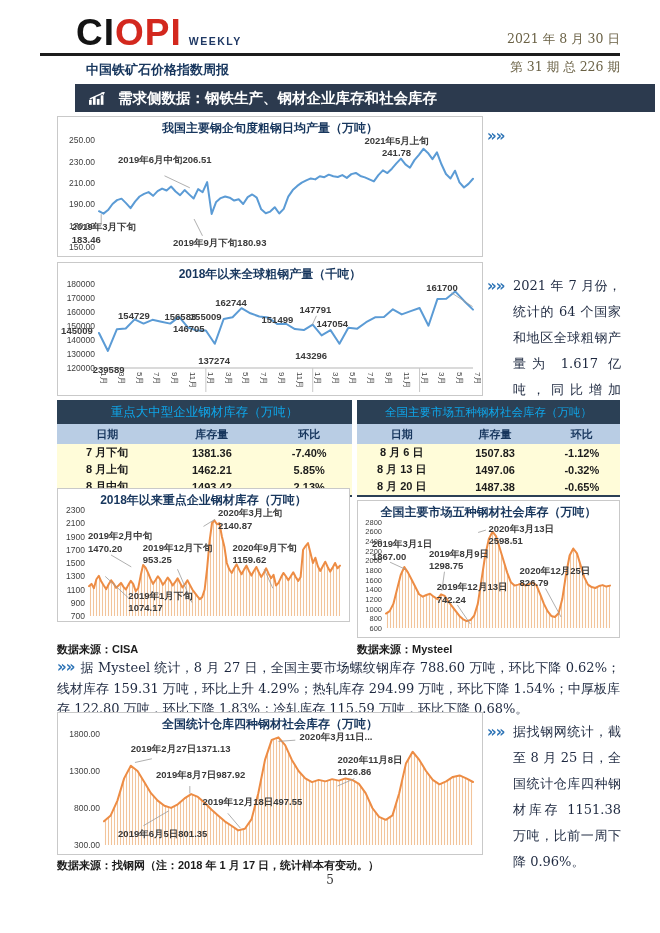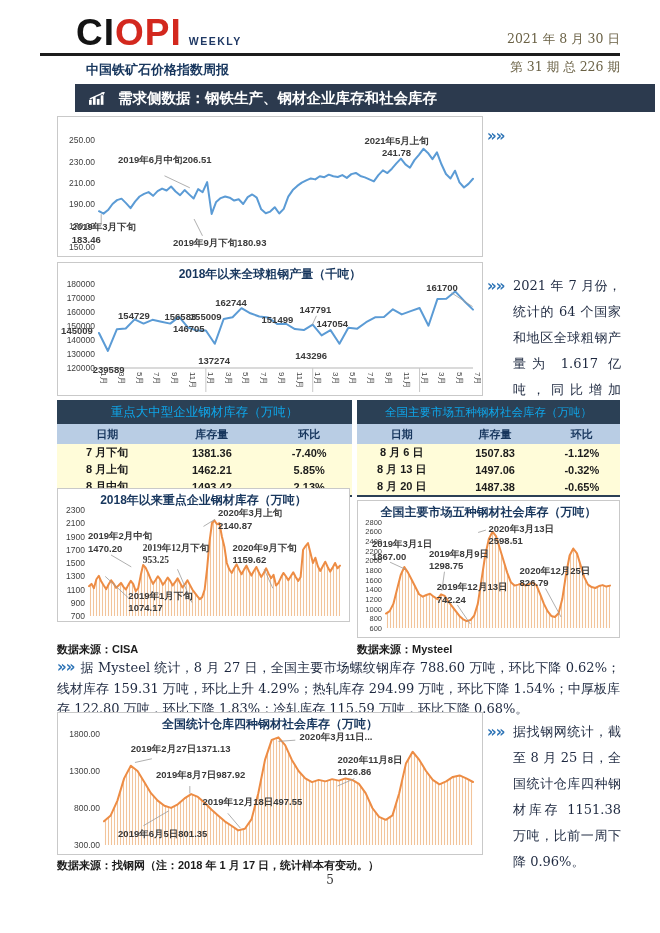--- a/index.html
+++ b/index.html
@@ -84,20 +84,21 @@
           <rect x="12.9" y="4.5" width="3" height="10.5"></rect>
         </g>
         <path d="M1 8.5 L16.5 1.5" stroke="#ffffff" stroke-width="1.5" fill="none"></path>
         <path d="M17.5 1 l-4.2 0.4 l2.6 3 z" fill="#ffffff"></path>
       </svg>
     </span>
     <span>需求侧数据：钢铁生产、钢材企业库存和社会库存</span>
   </div>
 
   <div class="cbox" id="box-c1">
+    <div class="chart-title">我国主要钢企旬度粗钢日均产量（万吨）</div>
     <div class="chart-body">
         <svg width="422" height="120">
           <text x="36" y="8.23" text-anchor="end" font-size="8.5" fill="#404040" font-family="Liberation Sans, sans-serif">250.00</text>
           <text x="36" y="29.63" text-anchor="end" font-size="8.5" fill="#404040" font-family="Liberation Sans, sans-serif">230.00</text>
           <text x="36" y="51.029999999999994" text-anchor="end" font-size="8.5" fill="#404040" font-family="Liberation Sans, sans-serif">210.00</text>
           <text x="36" y="72.43" text-anchor="end" font-size="8.5" fill="#404040" font-family="Liberation Sans, sans-serif">190.00</text>
           <text x="36" y="93.83" text-anchor="end" font-size="8.5" fill="#404040" font-family="Liberation Sans, sans-serif">170.00</text>
           <text x="36" y="115.23" text-anchor="end" font-size="8.5" fill="#404040" font-family="Liberation Sans, sans-serif">150.00</text>
           <polyline points="40,76.19779999999999 44.506024096385545,78.61600000000001 49.01204819277108,75.08500000000001 53.51807228915663,68.98600000000002 58.024096385542165,65.13399999999999 62.53012048192771,63.63600000000002 67.03614457831326,68.13 71.5421686746988,73.15899999999999 76.04819277108433,66.632 80.55421686746988,61.496000000000016 85.06024096385542,58.928 89.56626506024097,57.10899999999999 94.07228915662651,60.85399999999999 98.57831325301206,56.14600000000001 103.0843373493976,53.57800000000001 107.59036144578313,55.503999999999984 112.09638554216868,51.53430000000001 116.60240963855422,56.46699999999999 121.10843373493977,60.21199999999999 125.6144578313253,55.076000000000015 130.12048192771084,59.356000000000016 134.6265060240964,63.52899999999999 139.13253012048193,54.11300000000001 143.63855421686748,57.21600000000001 148.14457831325302,47.15800000000001 152.65060240963857,78.9049 157.1566265060241,66.953 161.66265060240966,63.10100000000001 166.1686746987952,61.496000000000016 170.67469879518072,62.673 175.18072289156626,65.562 179.6867469879518,64.278 184.19277108433735,68.98600000000002 188.6987951807229,62.138000000000005 193.20481927710844,59.463 197.710843373494,62.56600000000002 202.21686746987953,74.33600000000001 206.72289156626505,78.188 211.2289156626506,76.583 215.73493975903614,72.19600000000001 220.24096385542168,78.50899999999999 224.74698795180723,73.908 229.25301204819277,61.603 233.75903614457832,55.076000000000015 238.26506024096386,50.903000000000006 242.7710843373494,47.58600000000001 247.27710843373495,45.33899999999999 251.78313253012047,43.413000000000004 256.28915662650604,44.37600000000001 260.7951807228916,41.27300000000001 265.30120481927713,42.23600000000001 269.8072289156627,39.668000000000006 274.3132530120482,41.27300000000001 278.81927710843377,42.02199999999999 283.3253012048193,40.09600000000001 287.83132530120486,42.87800000000001 292.3373493975904,39.13300000000001 296.8433734939759,37.95600000000001 301.34939759036143,40.952 305.855421686747,42.343 310.3614457831325,44.37600000000001 314.86746987951807,46.40899999999999 319.3734939759036,40.09600000000001 323.87951807228916,35.388000000000005 328.3855421686747,38.063 332.89156626506025,33.676000000000016 337.3975903614458,28.433000000000007 341.90361445783134,23.618000000000006 346.4096385542169,29.39600000000001 350.9156626506024,32.71300000000001 355.421686746988,25.11600000000001 359.9277108433735,19.873000000000005 364.43373493975906,13.795399999999999 368.93975903614455,17.946999999999996 373.4457831325301,24.153000000000006 377.95180722891564,17.411999999999992 382.4578313253012,29.288999999999987 386.96385542168673,39.02600000000001 391.4698795180723,43.519999999999996 395.9759036144578,35.70899999999999 400.48192771084337,47.37199999999999 404.9879518072289,52.50800000000001 409.49397590361446,48.87 414,43.74470000000001" fill="none" stroke="#5b9bd5" stroke-width="2" stroke-linejoin="round" stroke-linecap="round"></polyline>
           <line x1="105.5" y1="40.8" x2="130.82" y2="52.8" stroke="#9a9a9a" stroke-width="0.8"></line>
@@ -248,21 +249,21 @@
           <line x1="52.02" y1="49.98" x2="72.25" y2="61.88" stroke="#9a9a9a" stroke-width="0.8"></line>
           <line x1="156.06" y1="14.28" x2="144.5" y2="21.42" stroke="#9a9a9a" stroke-width="0.8"></line>
           <line x1="118.49" y1="64.26" x2="132.94" y2="97.58" stroke="#9a9a9a" stroke-width="0.8"></line>
           <line x1="205.19" y1="64.26" x2="213.86" y2="83.3" stroke="#9a9a9a" stroke-width="0.8"></line>
           <line x1="46.24" y1="71.4" x2="69.36" y2="92.82" stroke="#9a9a9a" stroke-width="0.8"></line>
         </svg>
         <div class="anno" style="left: 10%; top: 22%;">2019年2月中旬
 1470.20</div>
         <div class="anno" style="left: 55%; top: 2%;">2020年3月上旬
 2140.87</div>
-        <div class="anno" style="left: 29%; top: 32%; font-family: Liberation Serif, serif;">2019年12月下旬
+        <div class="anno" style="left: 29%; top: 32%;">2019年12月下旬
 953.25</div>
         <div class="anno" style="left: 60%; top: 32%;">2020年9月下旬
 1159.62</div>
         <div class="anno" style="left: 24%; top: 74%;">2019年1月下旬
 1074.17</div>
       </div>
   </div>
   <div class="cbox" id="box-c4">
     <div class="chart-title">全国主要市场五种钢材社会库存（万吨）</div>
     <div class="chart-body">

